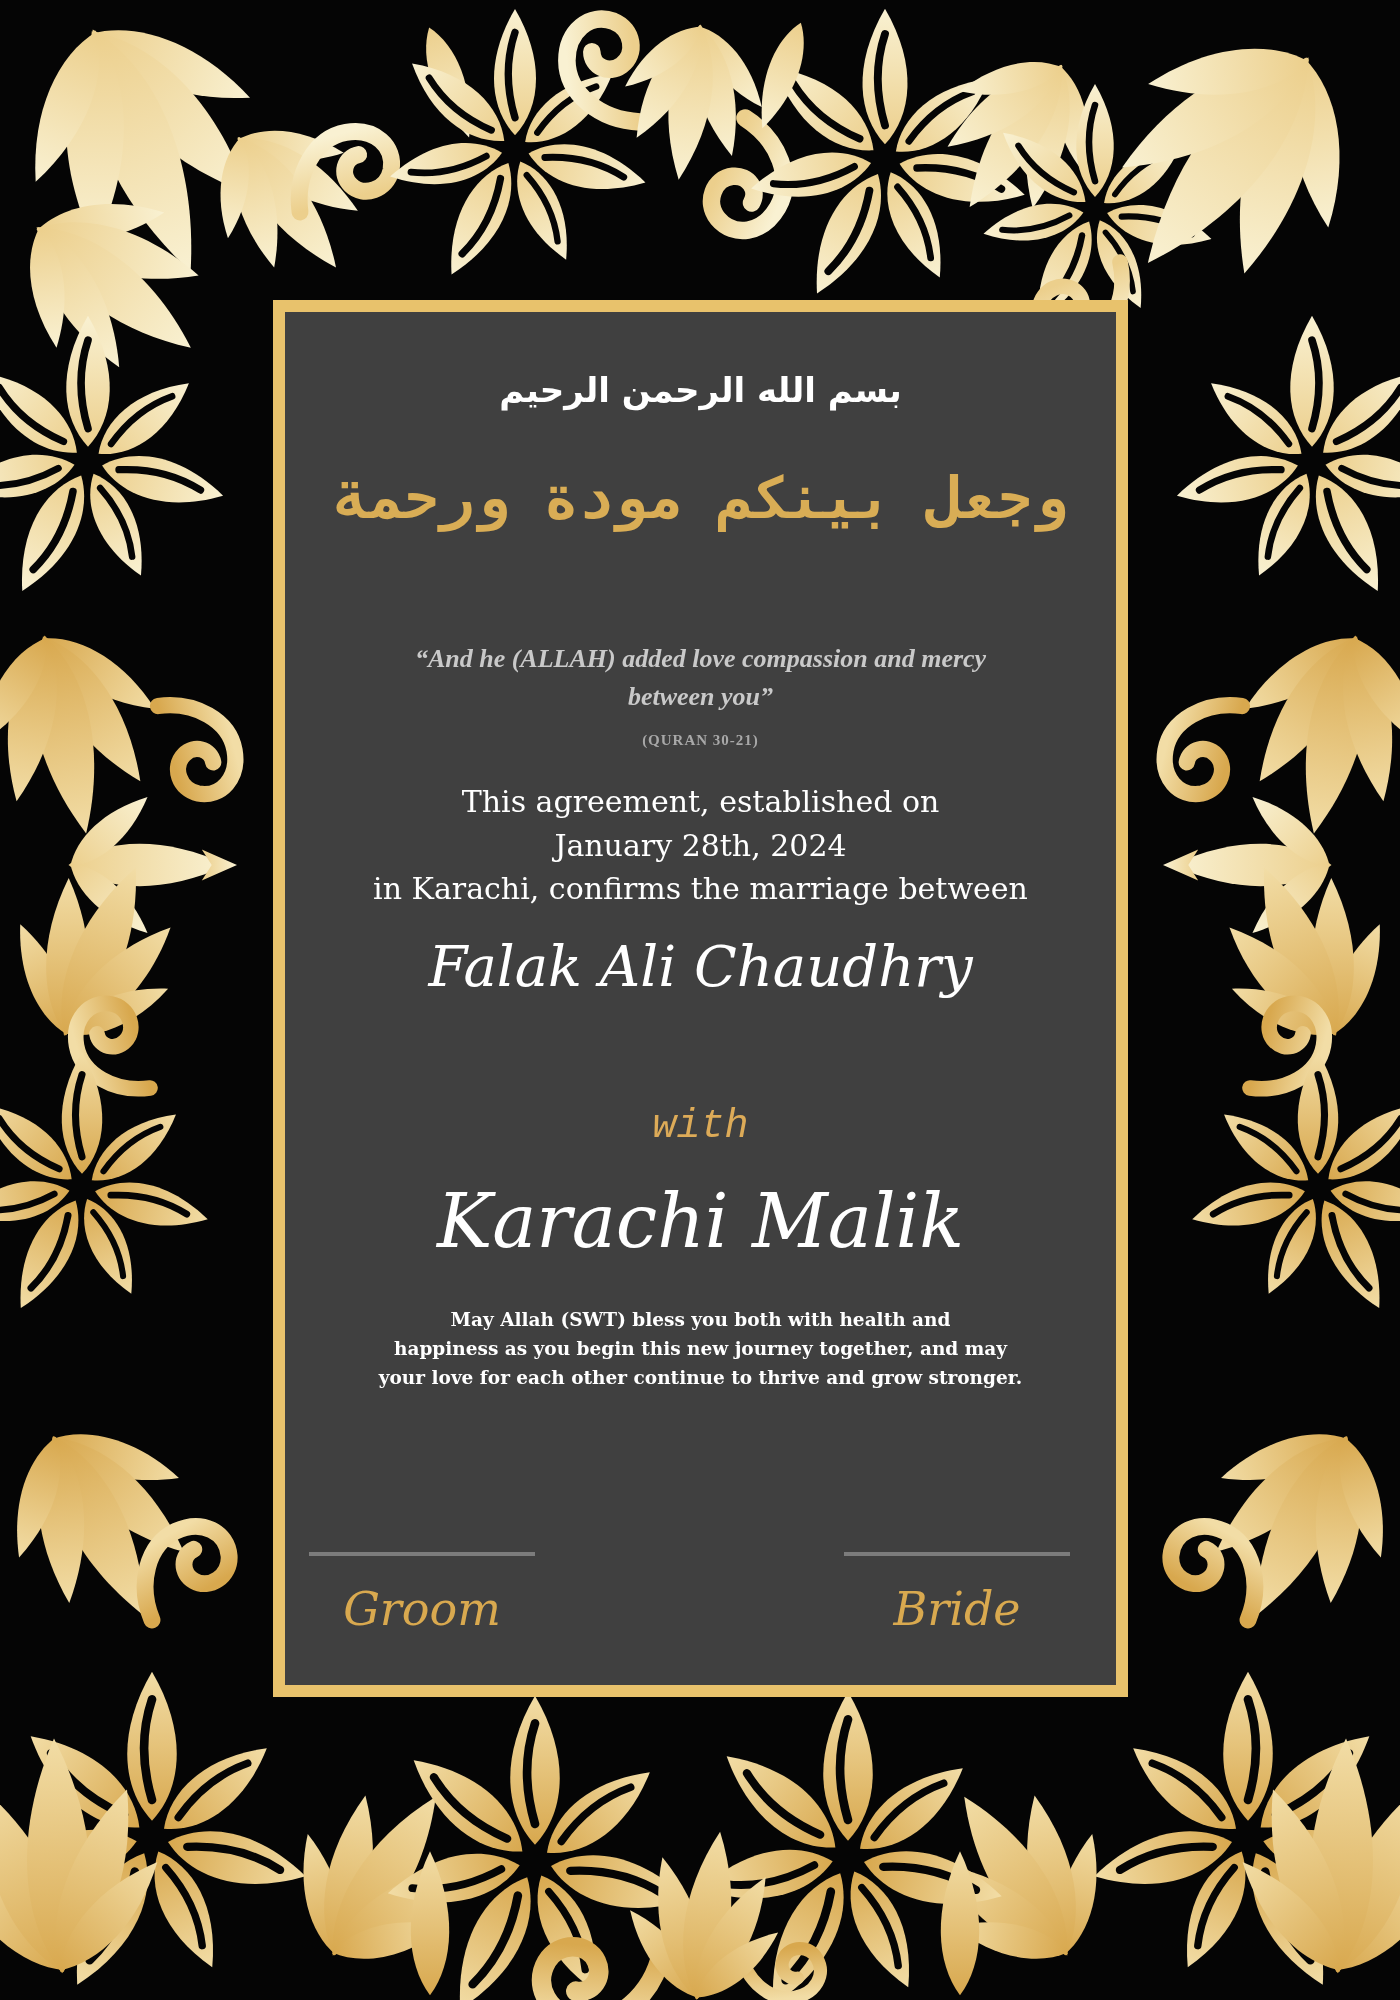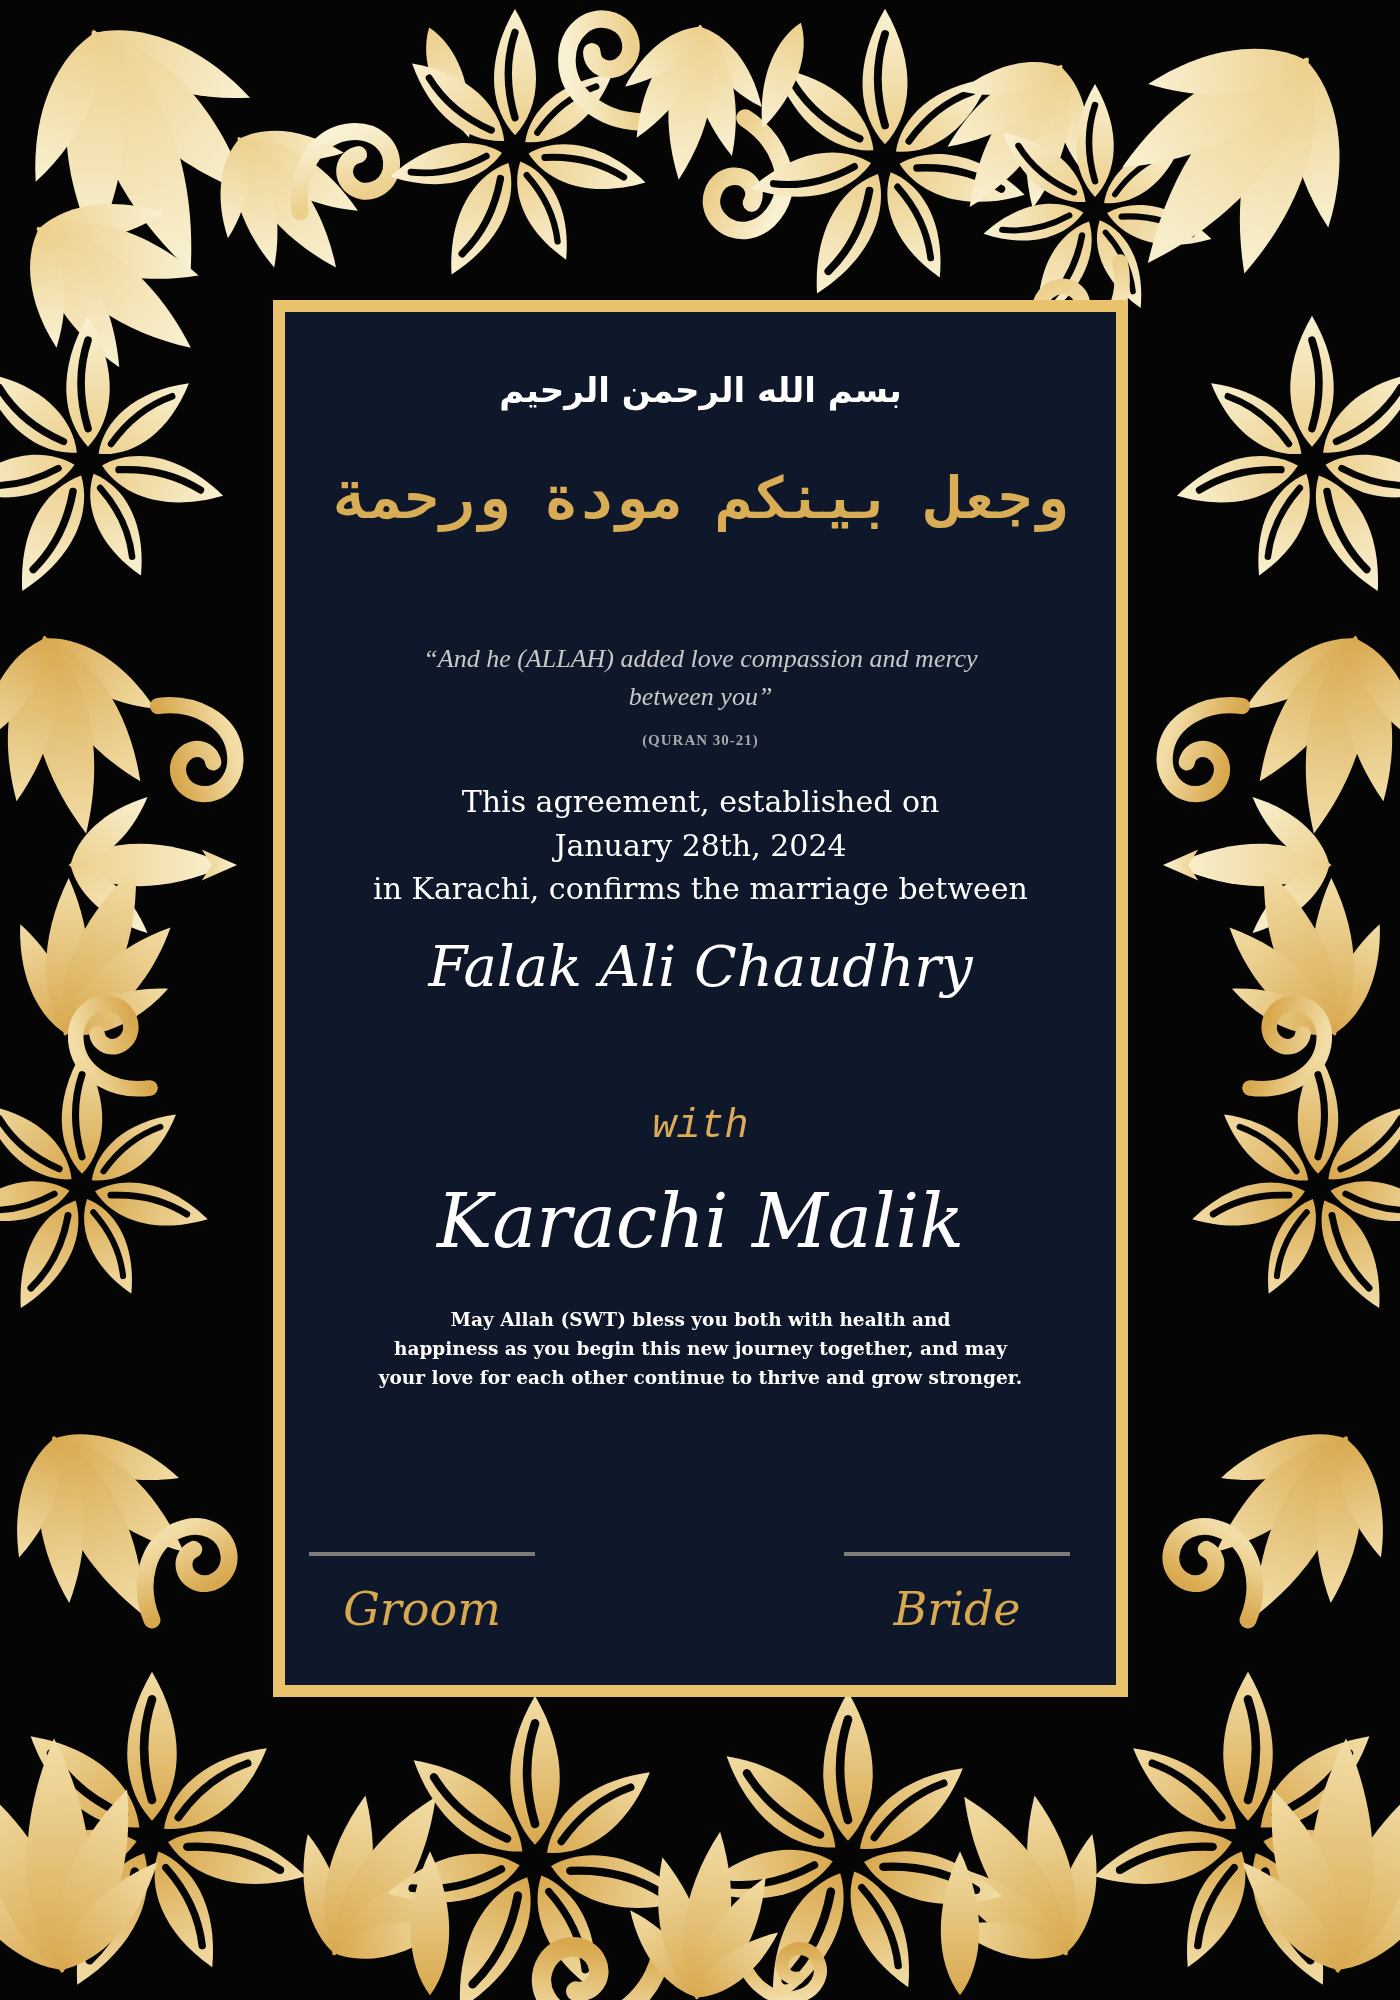--- a/index.html
+++ b/index.html
@@ -3,33 +3,33 @@
 <meta charset="utf-8">
 <style>
   html,body{margin:0;padding:0;}
   body{
     width:1400px;height:2000px;position:relative;overflow:hidden;
     background:#050505;font-family:"DejaVu Serif",serif;
   }
   .ornaments{position:absolute;left:0;top:0;z-index:0;}
   .frame{
     position:absolute;left:273px;top:300px;width:855px;height:1397px;
-    box-sizing:border-box;border:12px solid #e8c26c;background:#0f172a;z-index:2;
+    box-sizing:border-box;border:12px solid #e8c26c;background:#404040;z-index:2;
   }
   .frame > div{position:absolute;width:100%;text-align:center;}
   .bismillah{
     top:58px;font-family:"DejaVu Sans",sans-serif;font-weight:bold;
     font-size:34px;color:#ffffff;direction:rtl;
   }
   .verse{
     top:158px;font-family:Liberation Mono, monospace;font-weight:bold;
     font-size:58px;color:#d9ad55;direction:rtl;line-height:1.15;
   }
   .quote{
-    top:328px;font-family:"Liberation Serif",serif;font-style:italic;font-weight:normal;
+    top:328px;font-family:"Liberation Serif",serif;font-style:italic;font-weight:bold;
     font-size:26px;color:#c9c9c9;line-height:1.45;
   }
   .quran-ref{
     top:420px;font-family:"Liberation Serif",serif;font-weight:bold;
     font-size:15px;color:#a8a8a8;letter-spacing:1px;
   }
   .agreement{
     top:468px;font-size:30px;color:#ffffff;line-height:1.45;
   }
   .script{font-family:"DejaVu Serif",serif;font-style:italic;}

